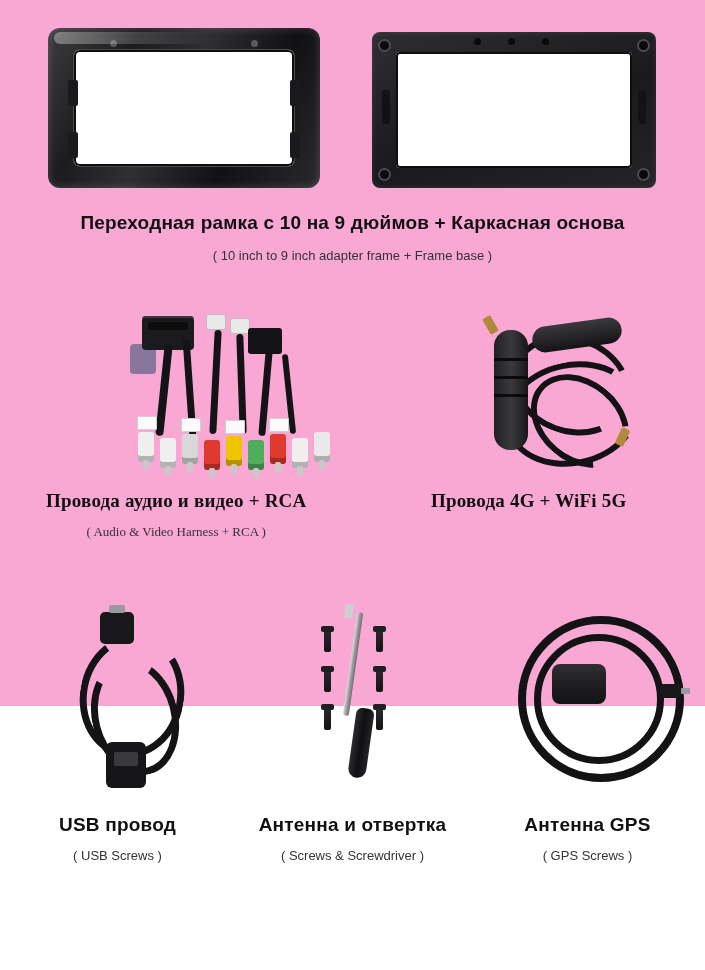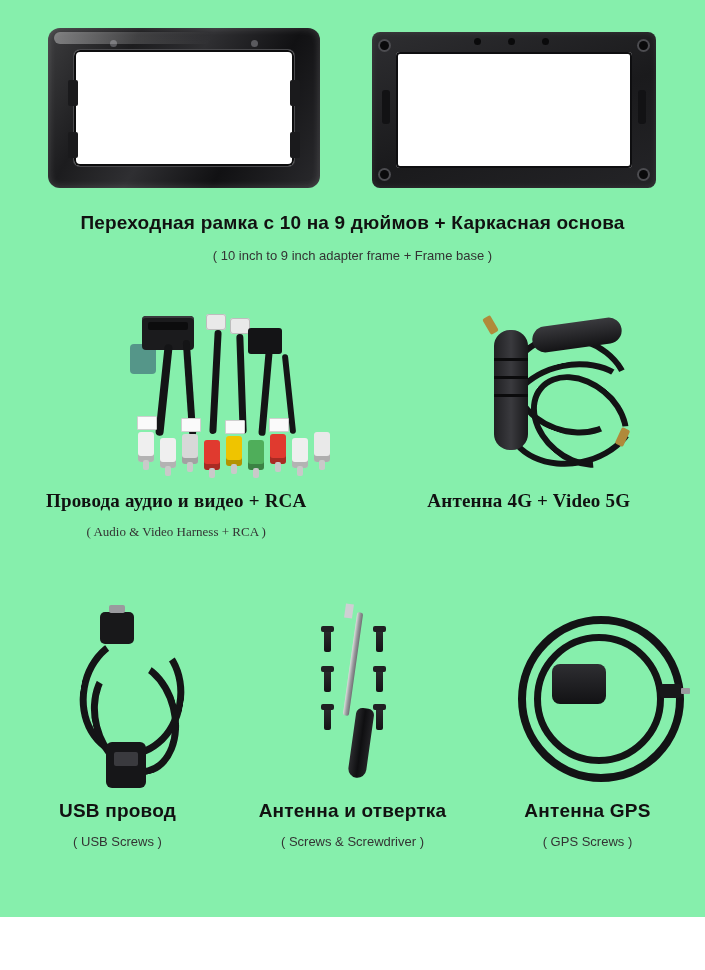--- a/index.html
+++ b/index.html
@@ -10,23 +10,23 @@
   body {
     width: 705px;
     height: 970px;
     font-family: "Liberation Sans", sans-serif;
     color: #111111;
     position: relative;
     overflow: hidden;
   }
   .page {
     width: 705px;
-    height: 917px;
+    height: 706px;
     position: relative;
-    background: #86efac;
+    background: #f9a8d4;
   }
 
   
   .cap-ru {
     font-weight: bold;
     font-size: 19px;
     letter-spacing: 0.2px;
     color: #111111;
     text-align: center;
     white-space: nowrap;
@@ -249,21 +249,21 @@
     position:absolute; width:9px; height:18px; background:#b08a3a; border-radius:2px;
   }
   .ant4g .sma1 { left:16px; top:6px; transform:rotate(-30deg); }
   .ant4g .sma2 { left:148px; top:118px; transform:rotate(25deg); }
 
   
   .section3 { position: relative; height: 340px; }
   .s3-art { position: relative; height: 200px; }
   .s3-caps { display:flex; }
   .s3-caps > div { width: 33.333%; }
-  .s3-caps .cap-ru { margin-bottom: 12px; }
+  .s3-caps .cap-ru { margin-bottom: 12px; margin-top: 14px; }
 
   
   .usb { position:absolute; left:62px; top:8px; width:170px; height:180px; }
   .usb .head {
     position:absolute; left:38px; top:4px; width:34px; height:32px;
     background:#18181a; border-radius:5px;
   }
   .usb .head::after{
     content:""; position:absolute; left:9px; top:-7px; width:16px; height:8px;
     background:#9a9a9e; border-radius:2px;
@@ -444,21 +444,21 @@
       </div>
 
     </div>
 
     <div class="s2-caps">
       <div>
         <div class="cap-ru">Провода аудио и видео + RCA</div>
         <div class="cap-en">( Audio &amp; Video Harness + RCA )</div>
       </div>
       <div>
-        <div class="cap-ru">Антенна 4G + Video 5G</div>
+        <div class="cap-ru">Провода 4G + WiFi 5G</div>
       </div>
     </div>
   </div>
 
   <div class="section3">
     <div class="s3-art">
 
       <div class="usb">
         <div class="loop lp1"></div>
         <div class="loop lp2"></div>

